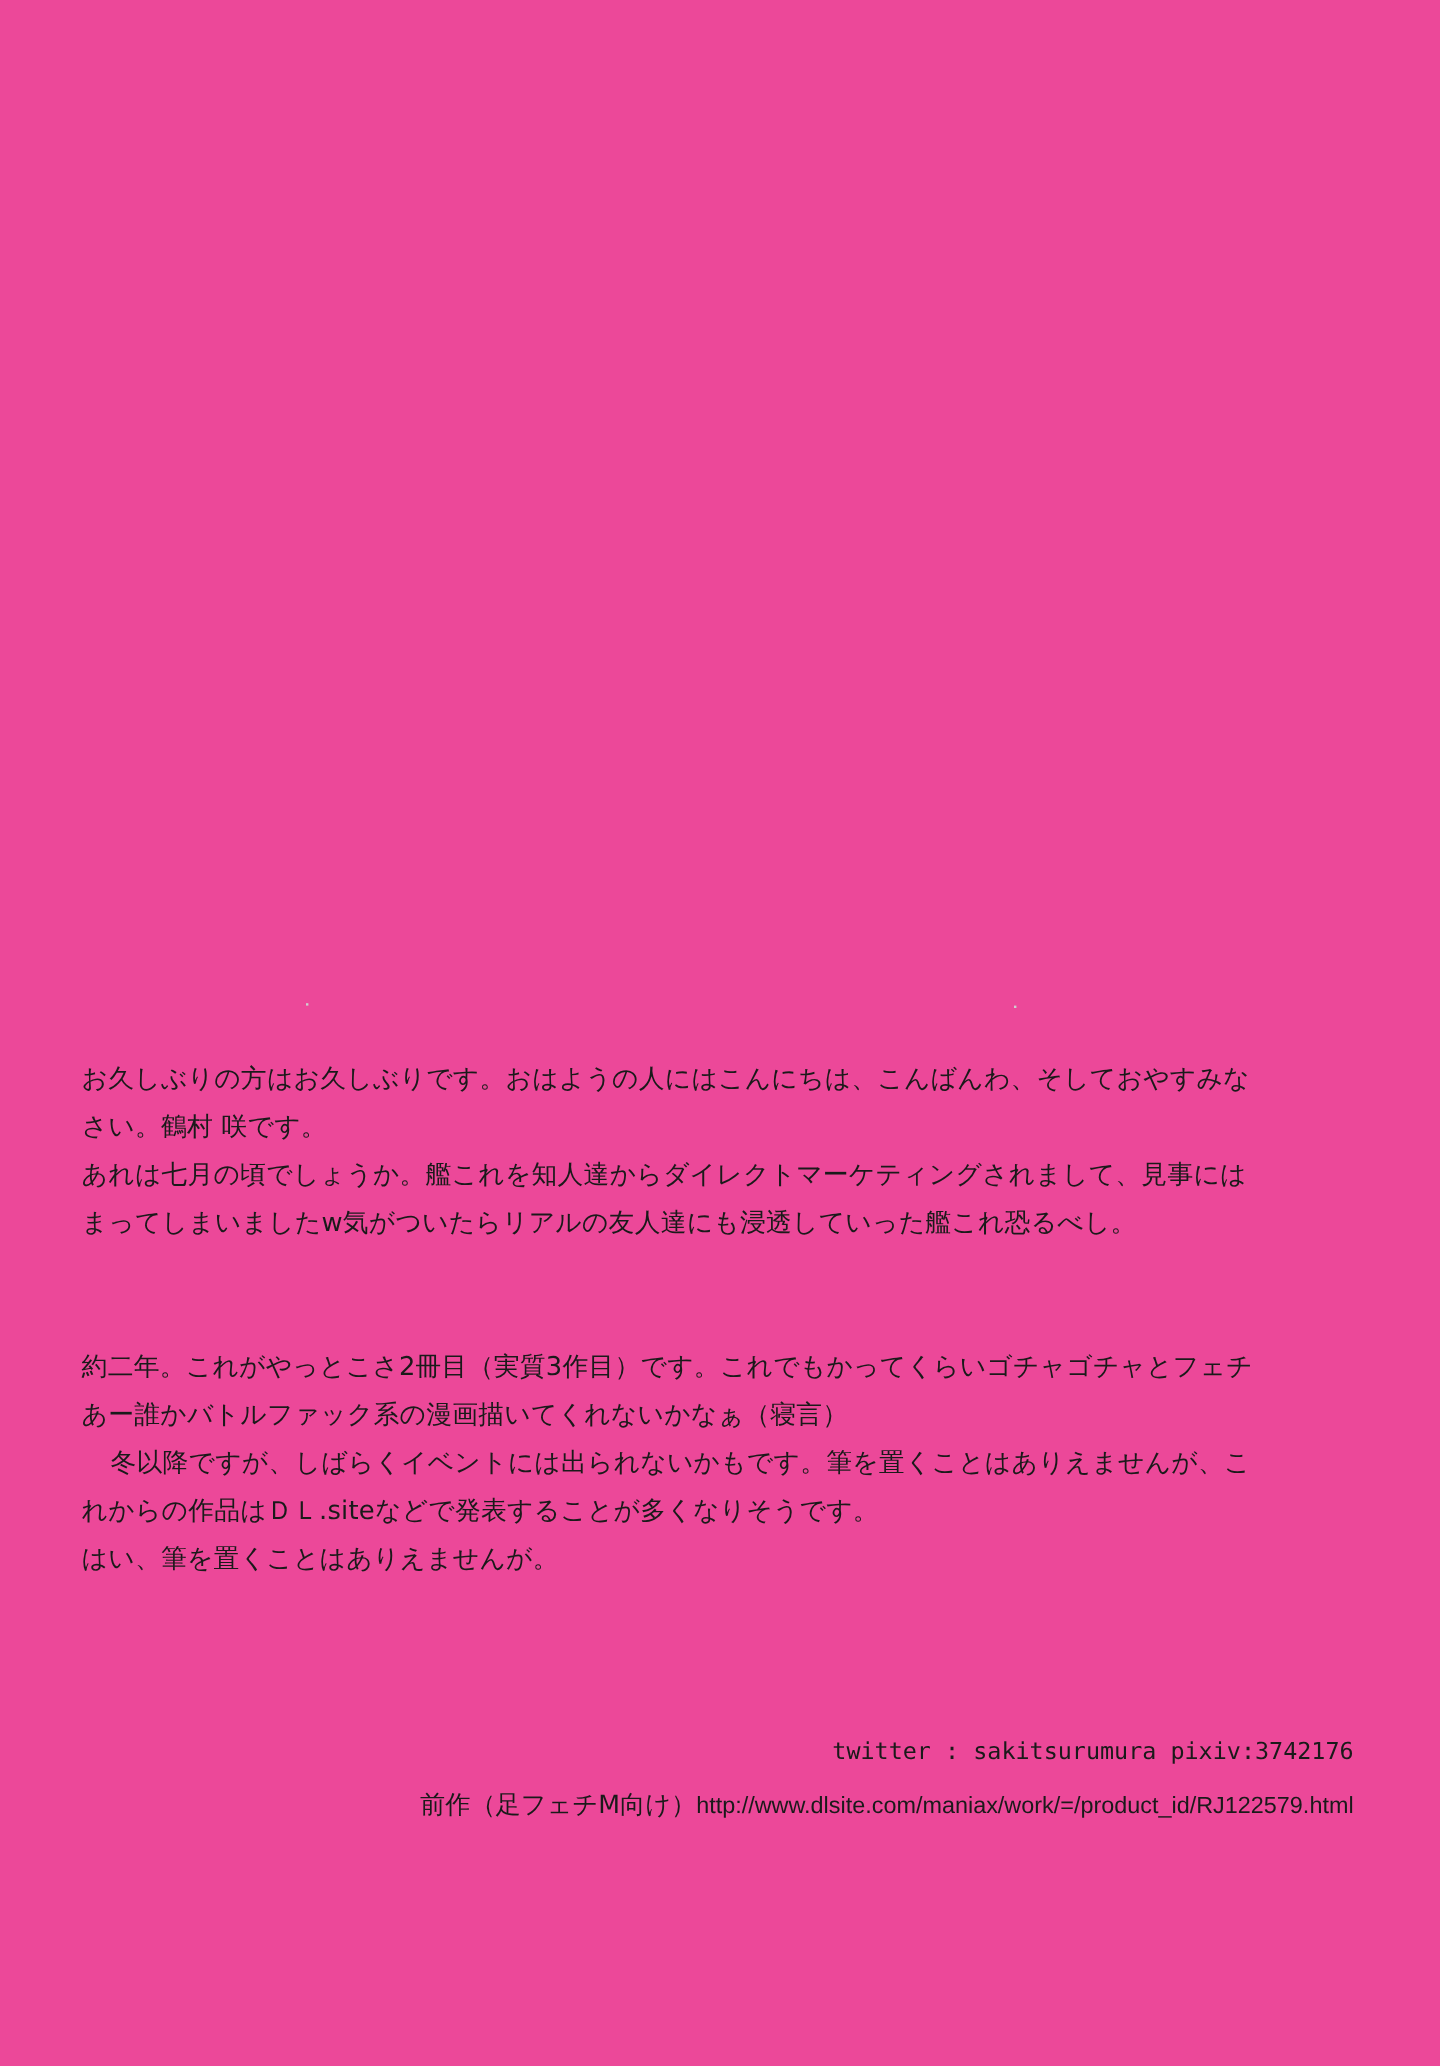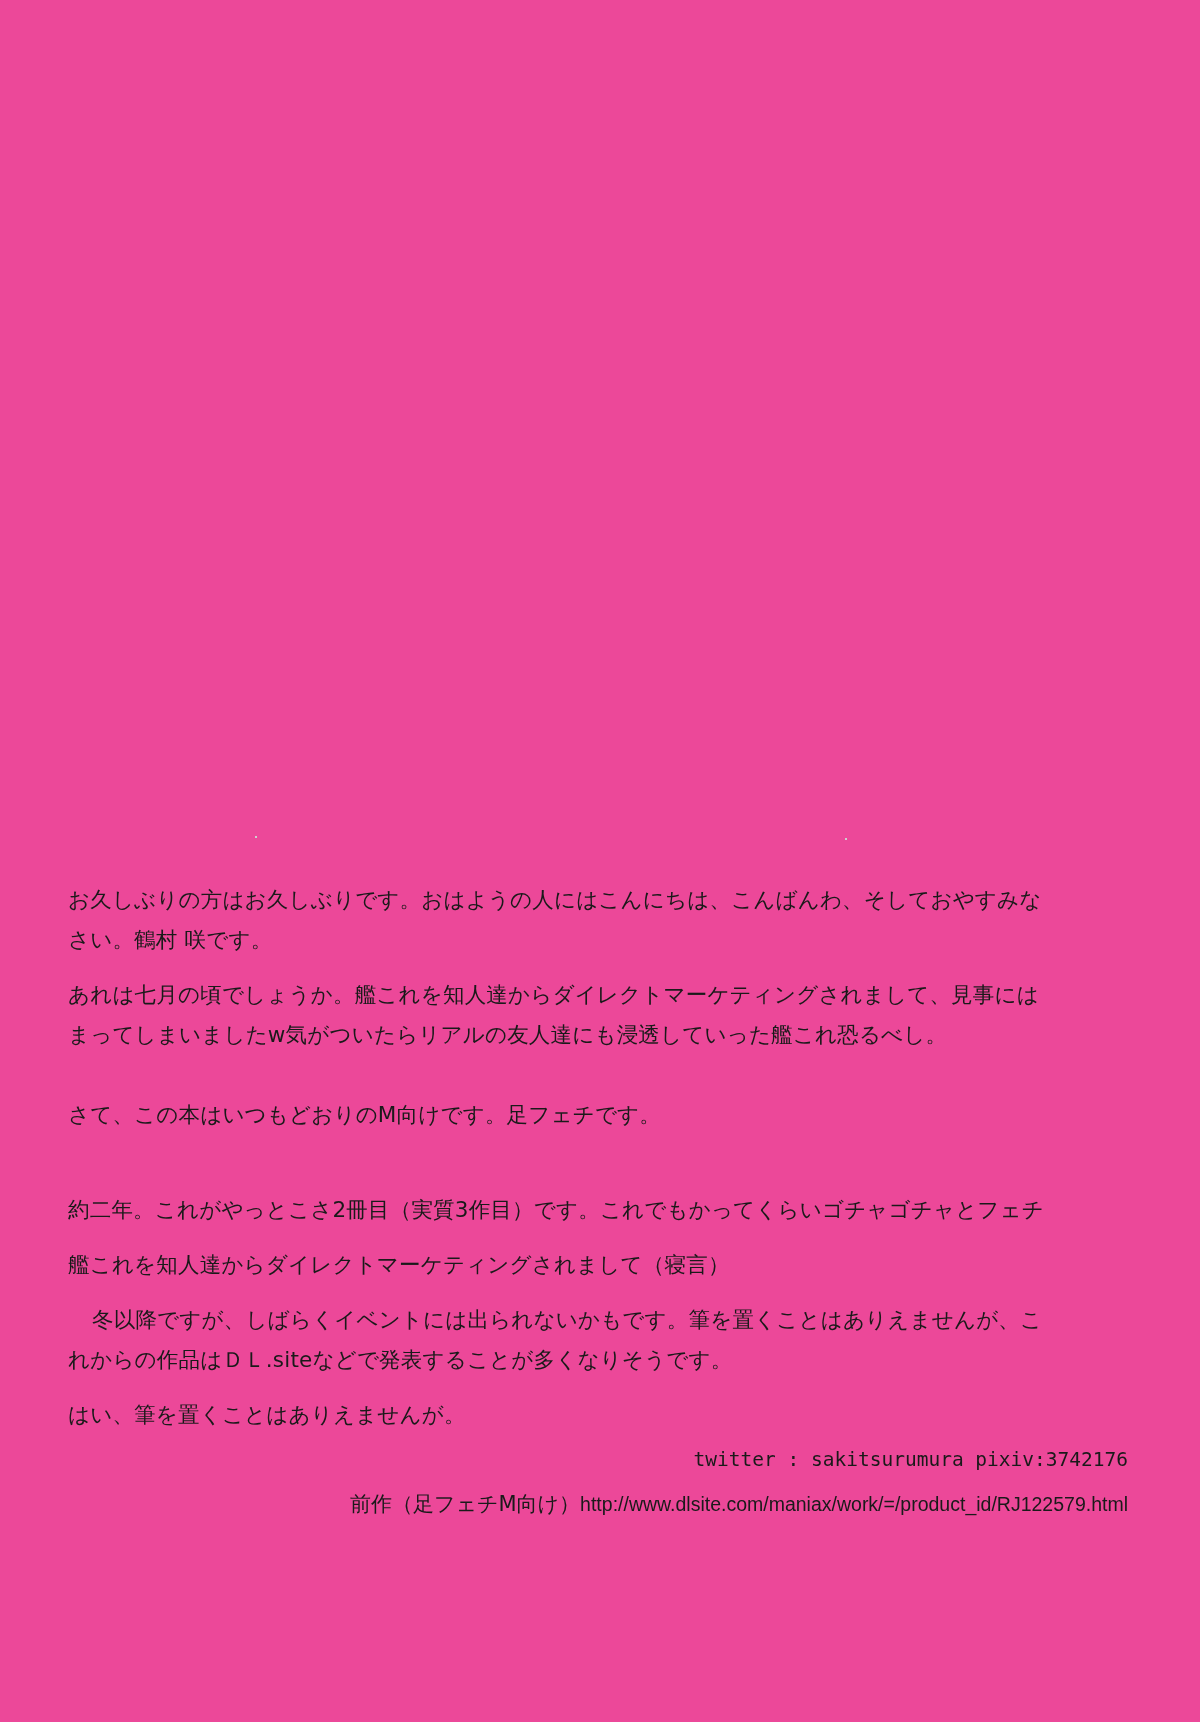--- a/index.html
+++ b/index.html
@@ -24,21 +24,21 @@
     font-size: 21.5px;
     line-height: 40px;
     color: #1a1a1a;
     letter-spacing: 0.2px;
   }
   .para {
     margin: 0;
     padding: 0;
   }
   .para + .para {
-    margin-top: 15px;
+    margin-top: 0;
   }
   .gap {
     height: 40px;
   }
   .indent {
     text-indent: 24px;
   }
   .links {
     position: absolute;
     left: 68px;
@@ -80,28 +80,25 @@
     <p class="para">
       <span>お久しぶりの方はお久しぶりです。おはようの人にはこんにちは、こんばんわ、そしておやすみな</span><br>
       <span>さい。鶴村 咲です。</span>
     </p>
     <p class="para">
       <span>あれは七月の頃でしょうか。艦これを知人達からダイレクトマーケティングされまして、見事には</span><br>
       <span>まってしまいましたw気がついたらリアルの友人達にも浸透していった艦これ恐るべし。</span>
     </p>
     <div class="gap"></div>
     <p class="para">
-      <span>さて、この本はいつもどおりのM向けです。足フェチです。</span>
-    </p>
-    <p class="para">
       <br>
       <span>約二年。これがやっとこさ2冊目（実質3作目）です。これでもかってくらいゴチャゴチャとフェチ</span><br>
     </p>
     <p class="para">
-      <span>艦これを知人達からダイレクトマーケティングされまして（寝言）</span>
+      <span>あー誰かバトルファック系の漫画描いてくれないかなぁ（寝言）</span>
     </p>
     <p class="para indent">
       <span>冬以降ですが、しばらくイベントには出られないかもです。筆を置くことはありえませんが、こ</span><br>
       <span style="display:inline-block;text-indent:0;">れからの作品はＤＬ.siteなどで発表することが多くなりそうです。</span>
     </p>
     <p class="para">
       <span>はい、筆を置くことはありえませんが。</span>
     </p>
   </div>
 

